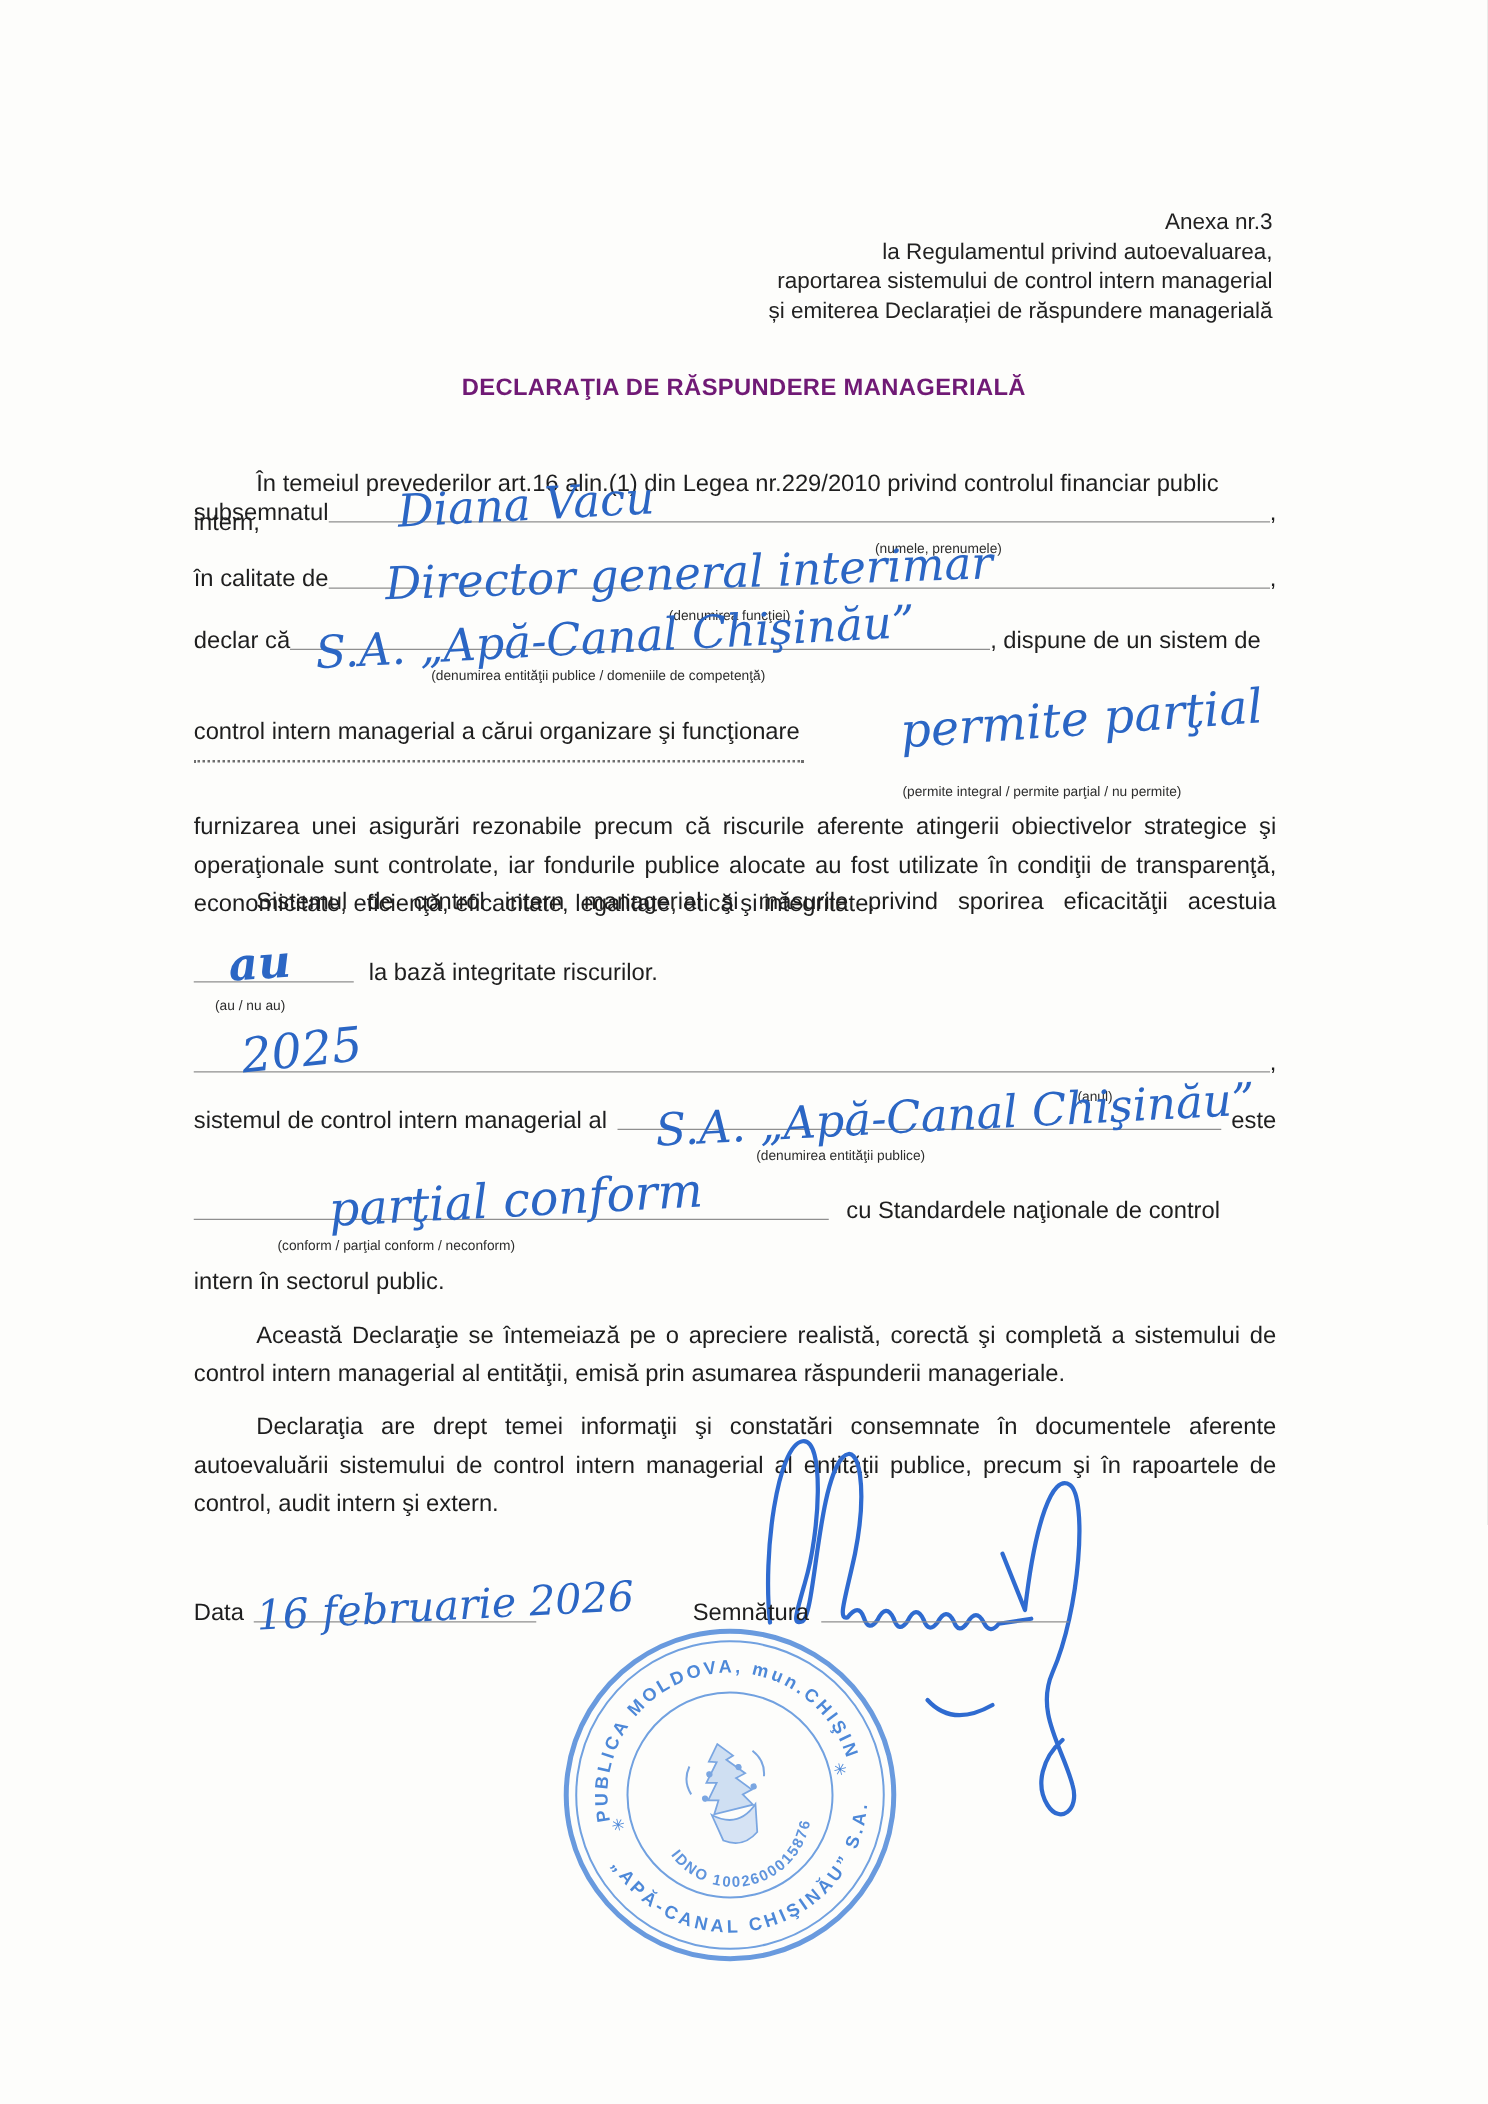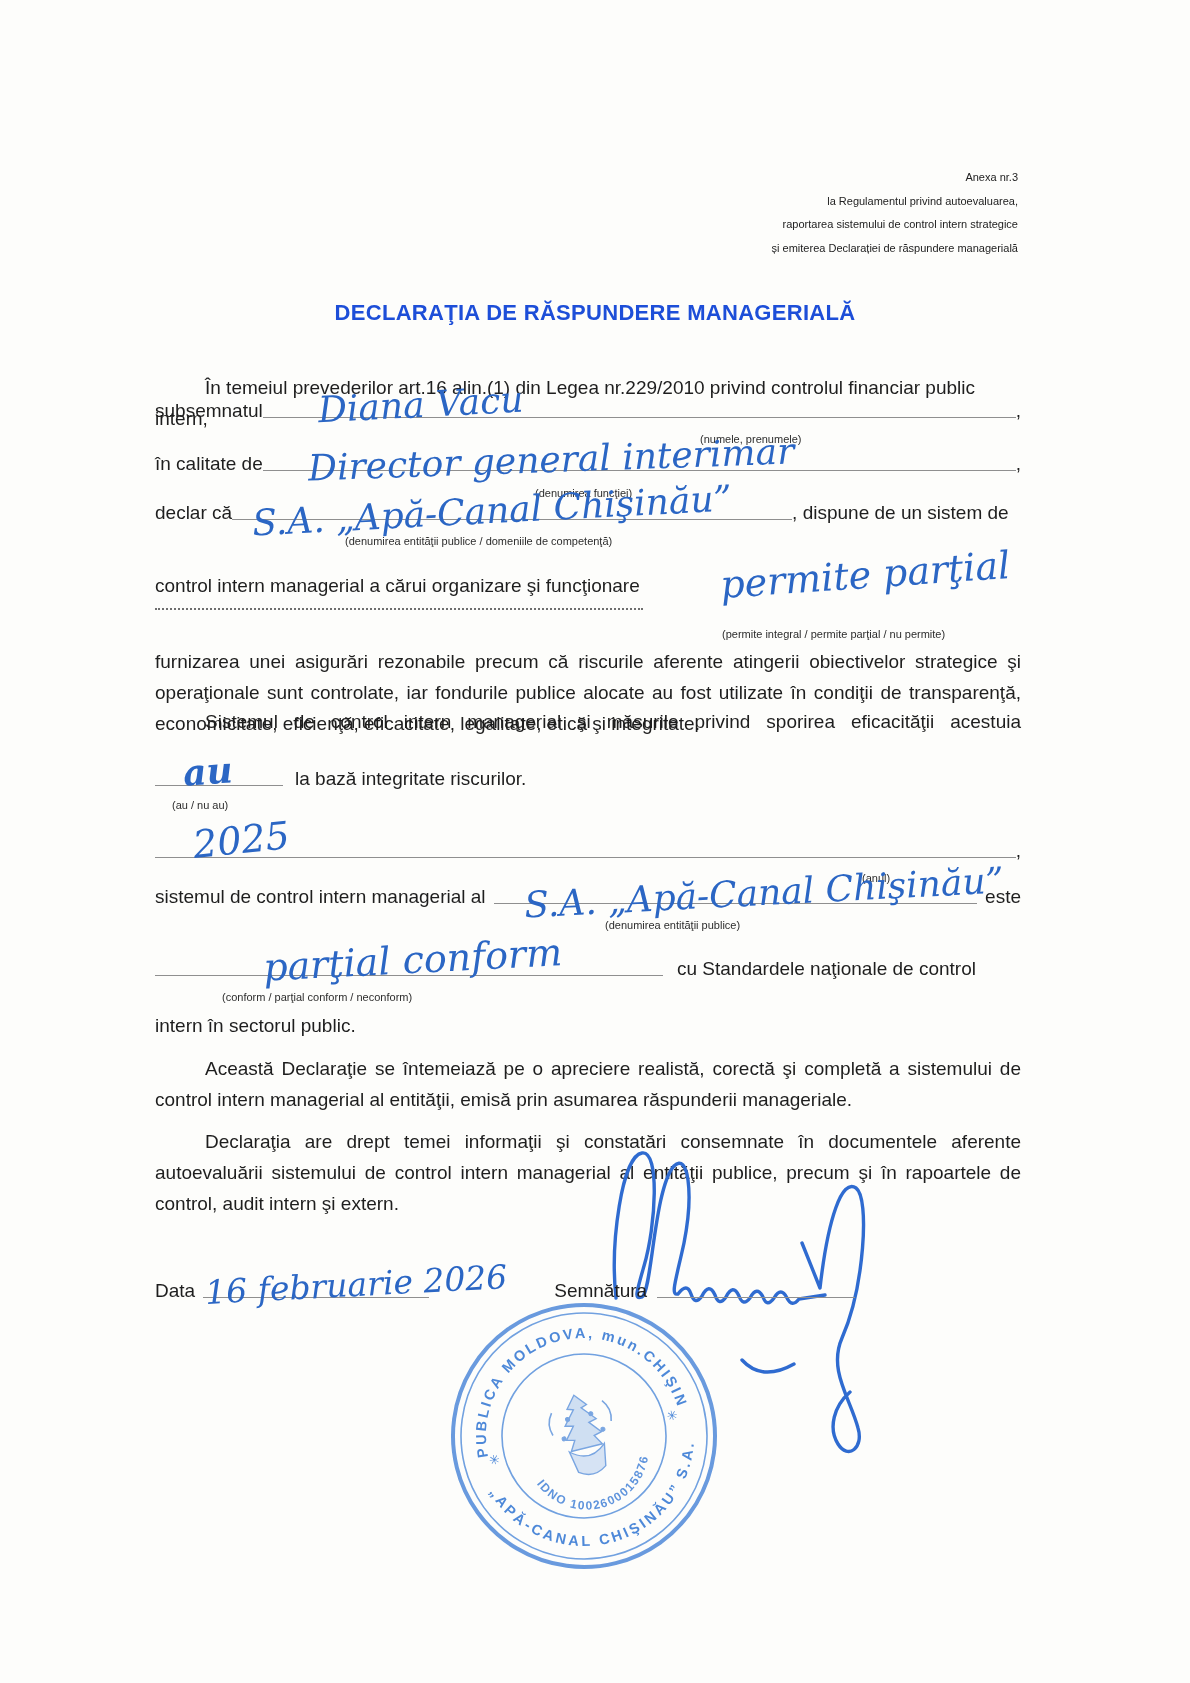--- a/index.html
+++ b/index.html
@@ -5,22 +5,22 @@
   html,body{margin:0;padding:0;background:#dcdcdc;}
   .page{
     position:relative;width:1190px;height:1683px;margin:0 auto;
     background:#fdfdfb;overflow:hidden;
     font-family:"Liberation Sans",sans-serif;color:#1e1e1e;
   }
   .abs{position:absolute;}
   .bodytext{font-size:19px;line-height:31px;color:#1e1e1e;}
   .just{text-align:justify;}
   .indent{text-indent:50px;}
-  .annex{font-size:11px;line-height:23.5px;text-align:right;color:#222;}
-  .title{font-size:22px;font-weight:bold;letter-spacing:.3px;text-align:center;color:#1d4ed8;}
+  .annex{font-size:18px;line-height:23.5px;text-align:right;color:#222;}
+  .title{font-size:19px;font-weight:bold;letter-spacing:.3px;text-align:center;color:#701a75;}
   .caption{font-size:11px;color:#2d2d2d;white-space:nowrap;}
   .row{display:flex;align-items:baseline;font-size:19px;color:#1e1e1e;}
   .lbl{white-space:nowrap;}
   .blank{position:relative;display:inline-block;border-bottom:1.4px solid #8f8f8f;height:2px;align-self:flex-end;margin-bottom:4px;}
   .grow{flex:1;}
   .hand{
     position:absolute;font-family:"DejaVu Serif",serif;font-style:italic;
     color:#2b66c4;white-space:nowrap;z-index:4;line-height:1;
   }
   .dashedline{border-bottom:2px dotted #6e6e6e;height:2px;}
@@ -30,21 +30,21 @@
   .toplayer{z-index:3;}
 </style>
 </head>
 <body>
 
 <div class="page">
 
   <div class="abs annex" style="top:166px;right:172px;">
     <div>Anexa nr.3</div>
     <div>la Regulamentul privind autoevaluarea,</div>
-    <div>raportarea sistemului de control intern strategice</div>
+    <div>raportarea sistemului de control intern managerial</div>
     <div>și emiterea Declarației de răspundere managerială</div>
   </div>
 
   <div class="abs title" style="top:300px;left:155px;width:880px;">DECLARAŢIA DE RĂSPUNDERE MANAGERIALĂ</div>
 
   <div class="abs bodytext indent" style="top:372px;left:155px;width:866px;">În temeiul prevederilor art.16 alin.(1) din Legea nr.229/2010 privind controlul financiar public intern,</div>
 
   <div class="abs row" style="top:400px;left:155px;width:866px;">
     <span class="lbl">subsemnatul</span>
     <span class="blank grow">

